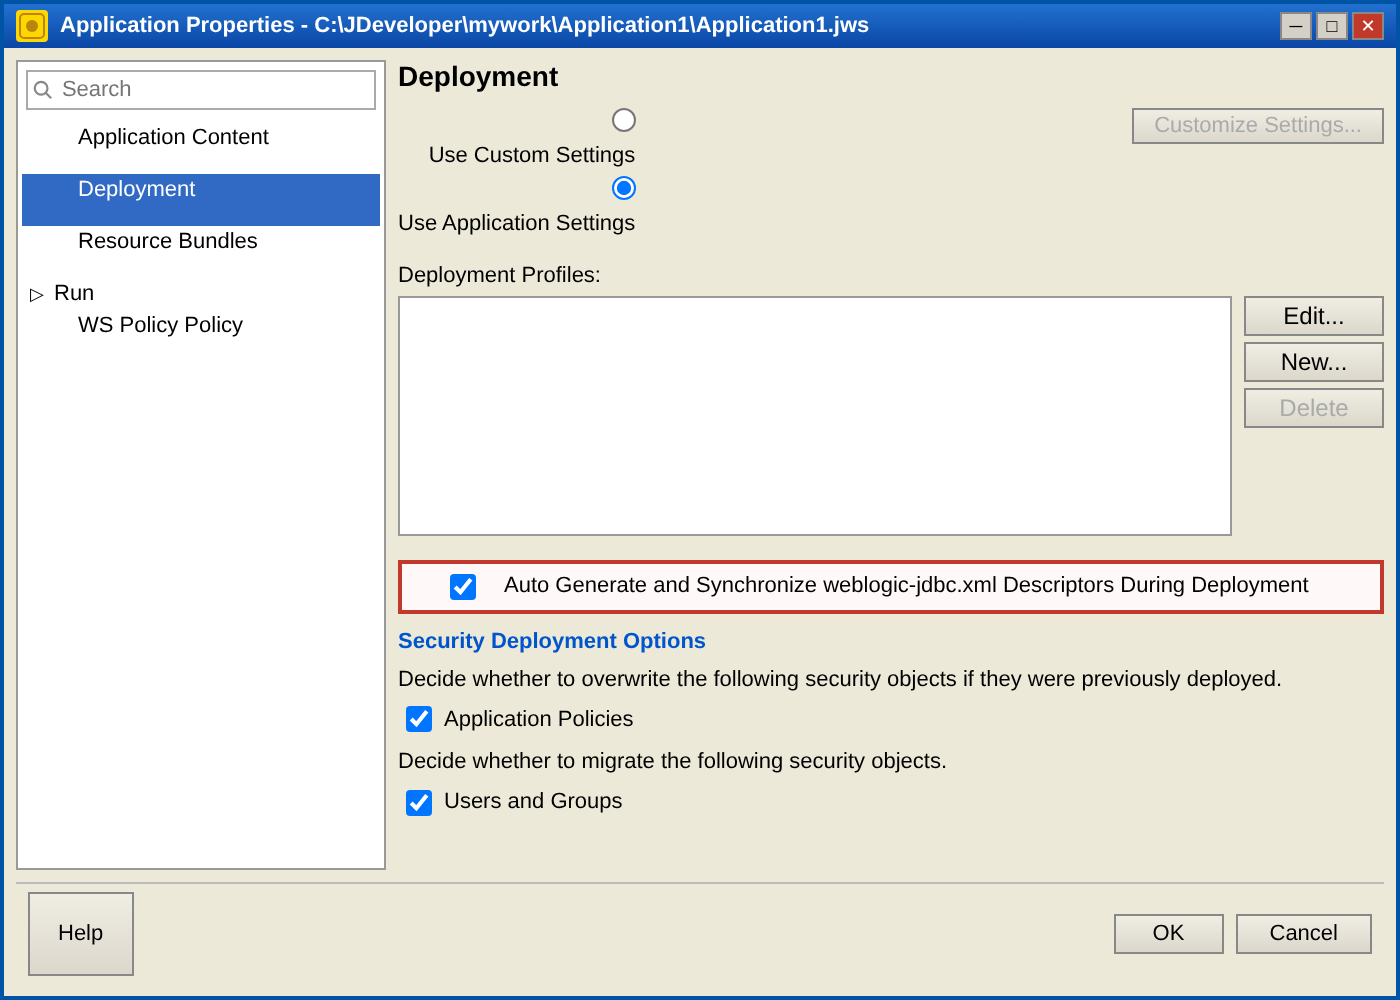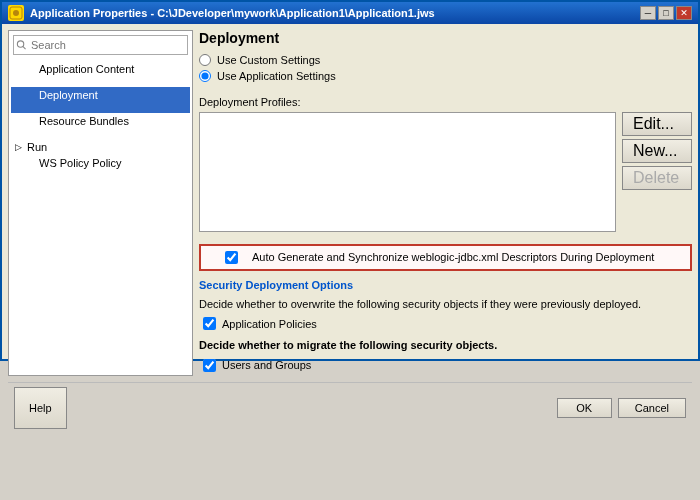--- a/index.html
+++ b/index.html
@@ -7,21 +7,21 @@
       font-family: 'Segoe UI', Tahoma, Geneva, Verdana, sans-serif;
       font-size: 12px;
       background: #d4d0c8;
       width: 700px;
       height: 500px;
       overflow: hidden;
     }
 
     .window {
       width: 700px;
-      height: 361px;
+      height: 500px;
       background: #ece9d8;
       border: 2px solid #0054a6;
       display: flex;
       flex-direction: column;
     }
 
     .title-bar {
       background: linear-gradient(to bottom, #2271d0, #0a46a5);
       color: white;
       padding: 4px 6px;
@@ -174,20 +174,21 @@
       flex-direction: column;
       gap: 4px;
       margin-bottom: 8px;
     }
 
     .radio-item {
       display: flex;
       align-items: flex-end;
       gap: 6px;
       font-size: 11px;
+      flex-direction: column;
     }
 
     .radio-item input[type="radio"] {
       width: 12px;
       height: 12px;
     }
 
     .profiles-label {
       font-size: 11px;
       color: #000;
@@ -211,24 +212,24 @@
     .profiles-area {
       display: flex;
       gap: 0;
       margin-bottom: 6px;
     }
 
     .action-btn {
       padding: 2px 10px;
       background: linear-gradient(to bottom, #f0ede3, #dbd7cb);
       border: 1px solid #888;
-      font-size: 16px;
+      font-size: 12px;
       cursor: pointer;
       min-width: 70px;
-      text-align: left;
+      text-align: center;
     }
 
     .action-btn:disabled {
       color: #aaa;
       cursor: default;
     }
 
     .customize-settings-btn {
       padding: 2px 10px;
       background: linear-gradient(to bottom, #f0ede3, #dbd7cb);
@@ -360,20 +361,21 @@
           <div class="radio-group">
             <div class="radio-item">
               <input type="radio" name="settings" style="">
               <span>Use Custom Settings</span>
             </div>
             <div class="radio-item">
               <input type="radio" name="settings" checked="" style="">
               <span>Use Application Settings</span>
             </div>
           </div>
+          <button class="customize-settings-btn" disabled="">Customize Settings...</button>
         </div>
 
         <div class="profiles-label">Deployment Profiles:</div>
         <div class="profiles-area">
           <div class="profiles-list" style="flex:1;"></div>
           <div class="profiles-buttons">
             <button class="action-btn">Edit...</button>
             <button class="action-btn">New...</button>
             <button class="action-btn" disabled="">Delete</button>
           </div>
@@ -383,21 +385,21 @@
           <input type="checkbox" checked="" style="">
           <span>Auto Generate and Synchronize weblogic-jdbc.xml Descriptors During Deployment</span>
         </div>
 
         <div class="security-section-title">Security Deployment Options</div>
         <div class="security-desc">Decide whether to overwrite the following security objects if they were previously deployed.</div>
         <div class="checkbox-item">
           <input type="checkbox" checked="" style="">
           <span>Application Policies</span>
         </div>
-        <div class="security-desc" style="margin-top:4px;font-weight:bold;">Decide whether to migrate the following security objects.</div>
+        <div class="security-desc" style="margin-top:4px;">Decide whether to migrate the following security objects.</div>
         <div class="checkbox-item">
           <input type="checkbox" checked="" style="">
           <span>Users and Groups</span>
         </div>
       </div>
     </div>
 
     <div class="footer">
       <button class="help-btn">Help</button>
       <div class="footer-right">

